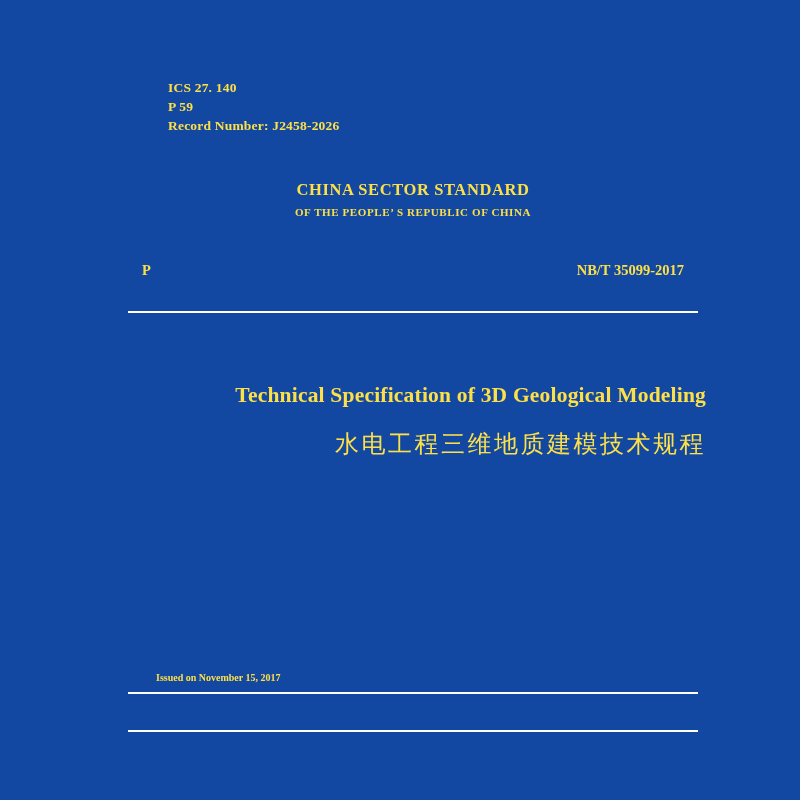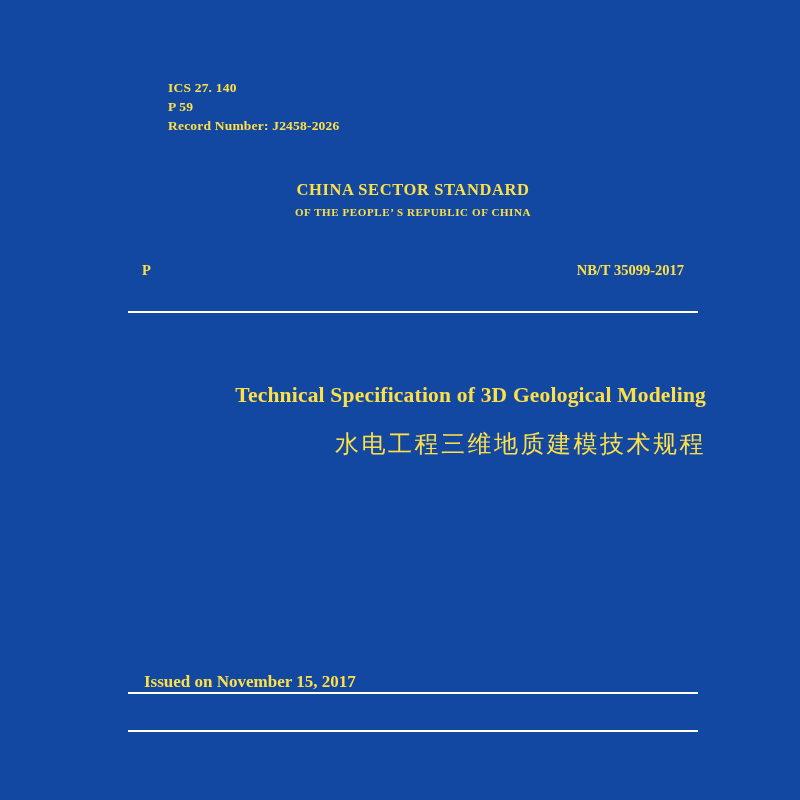--- a/index.html
+++ b/index.html
@@ -129,27 +129,27 @@
     font-weight: normal;
     font-size: 24px;
     letter-spacing: 2.5px;
     line-height: 40px;
     margin-top: 12px;
   }
 
   
   .dates {
     position: absolute;
-    left: 16px;
+    left: 28px;
     right: 20px;
     top: 672px;
     display: flex;
     justify-content: space-between;
     font-weight: bold;
-    font-size: 17px;
+    font-size: 10px;
     flex-direction: column;
   }
 
   
   .issuer {
     position: absolute;
     left: 0;
     top: 702px;
     width: 570px;
     text-align: center;

